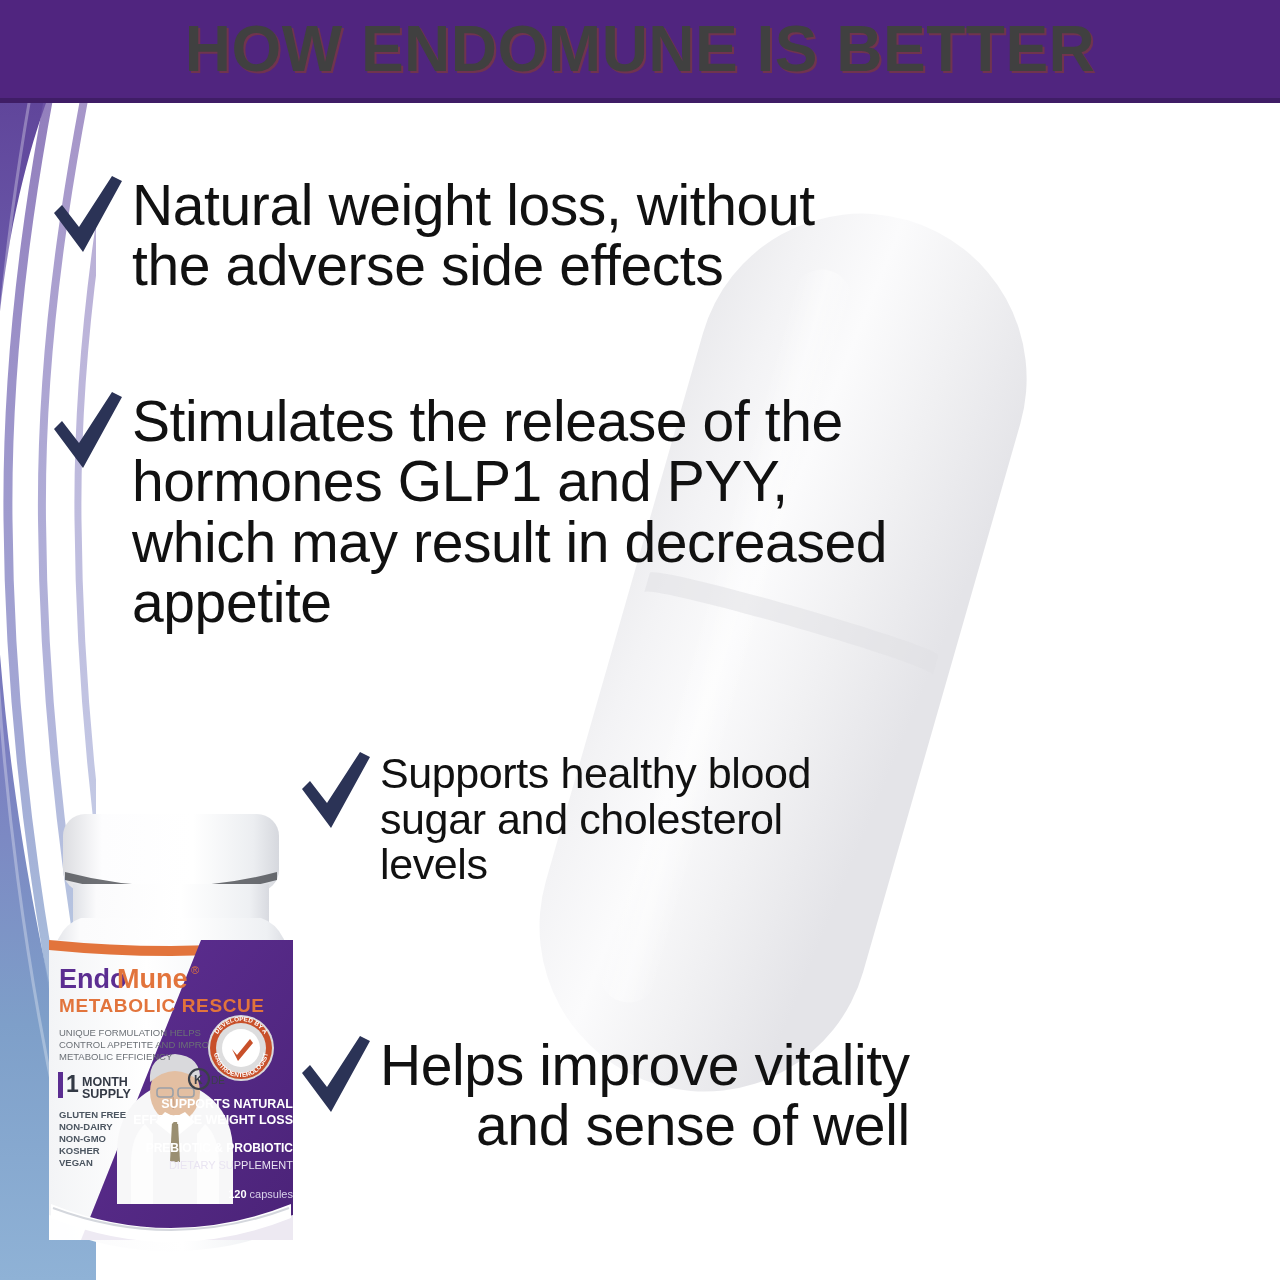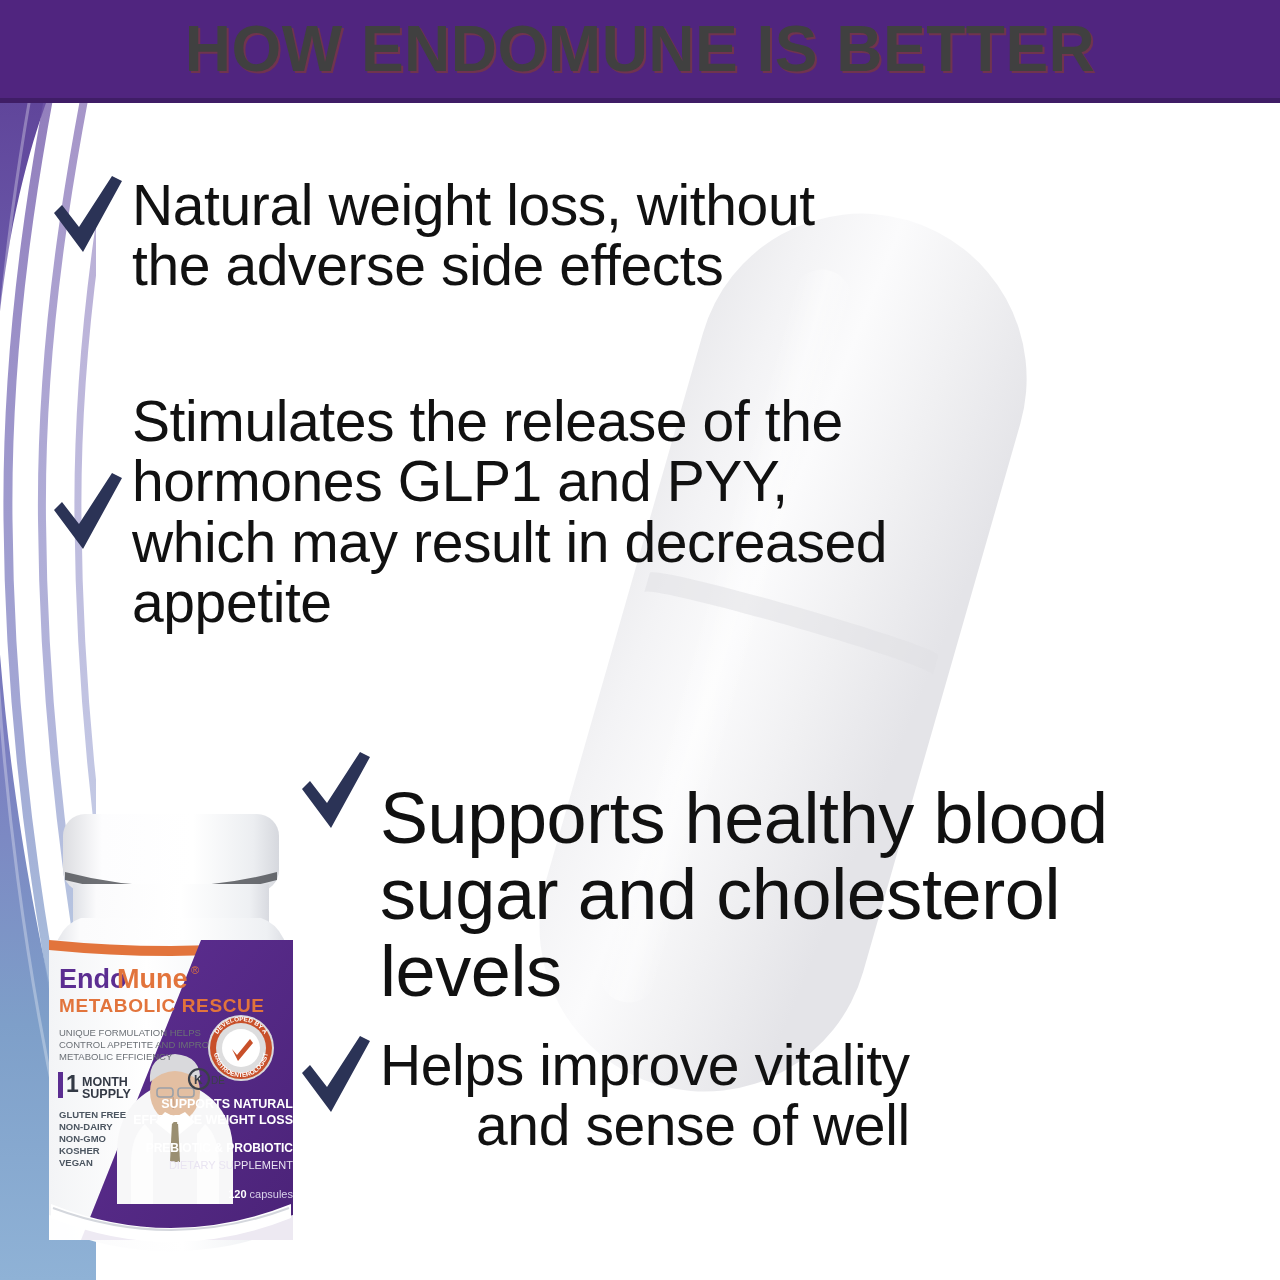--- a/index.html
+++ b/index.html
@@ -55,24 +55,24 @@
     color:#111111;
     font-family:"Liberation Sans", sans-serif;
     font-weight:normal;
     line-height:1.06;
     letter-spacing:-0.4px;
     white-space:pre-line;
   }
 
   #b1{left:52px;top:72px;width:1120px;}
   #b1 .btext{font-size:57px;}
-  #b2{left:52px;top:288px;width:1150px;align-items:center;}
+  #b2{left:52px;top:288px;width:1150px;}
   #b2 .btext{font-size:57px;}
   #b3{left:300px;top:648px;width:950px;}
-  #b3 .btext{font-size:72px;margin-top:29px;}
+  #b3 .btext{font-size:43px;}
   #b4{left:300px;top:932px;width:950px;}
   #b4 .btext{font-size:57px;text-align:right;}
 
   
   .bottle{position:absolute;left:41px;top:800px;width:260px;height:470px;z-index:7;}
   .bottle svg{display:block;}
   .bt{font-family:"Liberation Sans", sans-serif;}
 </style>
 </head>
 <body>

